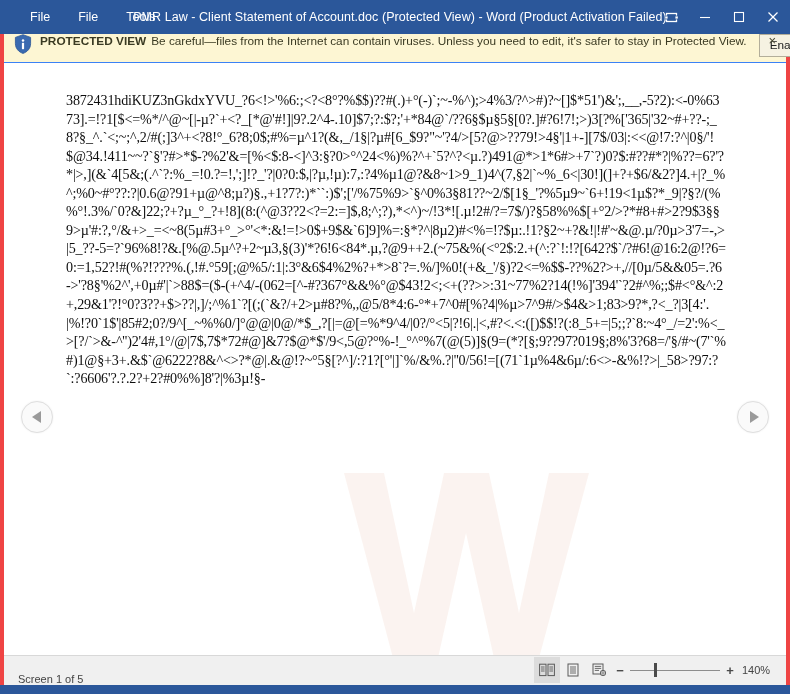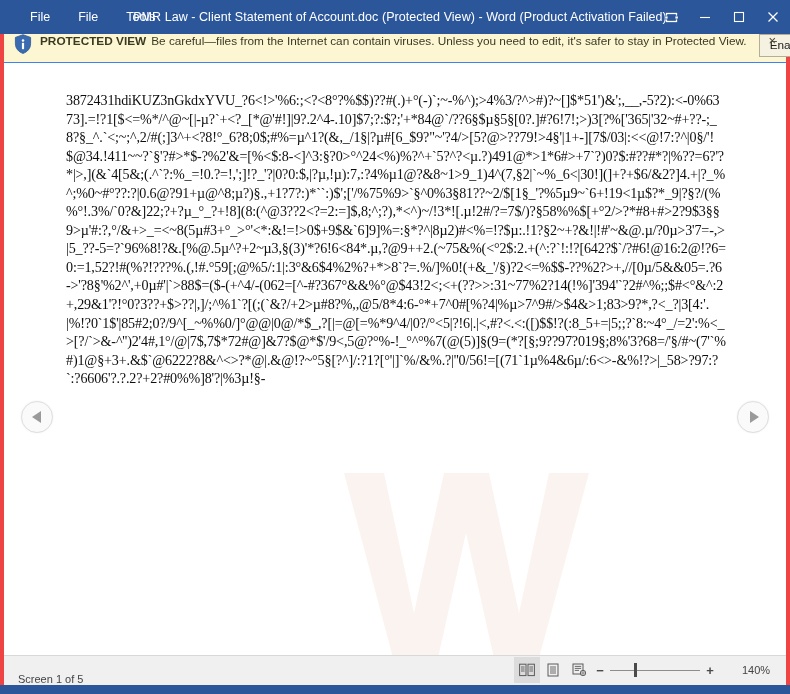--- a/index.html
+++ b/index.html
@@ -229,21 +229,21 @@
   }
   .zoom-thumb {
     position: absolute;
     left: 24px; top: 6px;
     width: 3px; height: 14px;
     background: #4a4a4a;
   }
   .zoom-label {
     font-size: 11px;
     color: #444444;
-    margin-left: 24px;
+    margin-left: 4px;
     min-width: 32px;
     white-space: nowrap;
   }
   .bottom-frame {
     position: absolute;
     left: 0; top: 685px;
     width: 790px; height: 9px;
     background: #2b579a;
   }
 </style>

